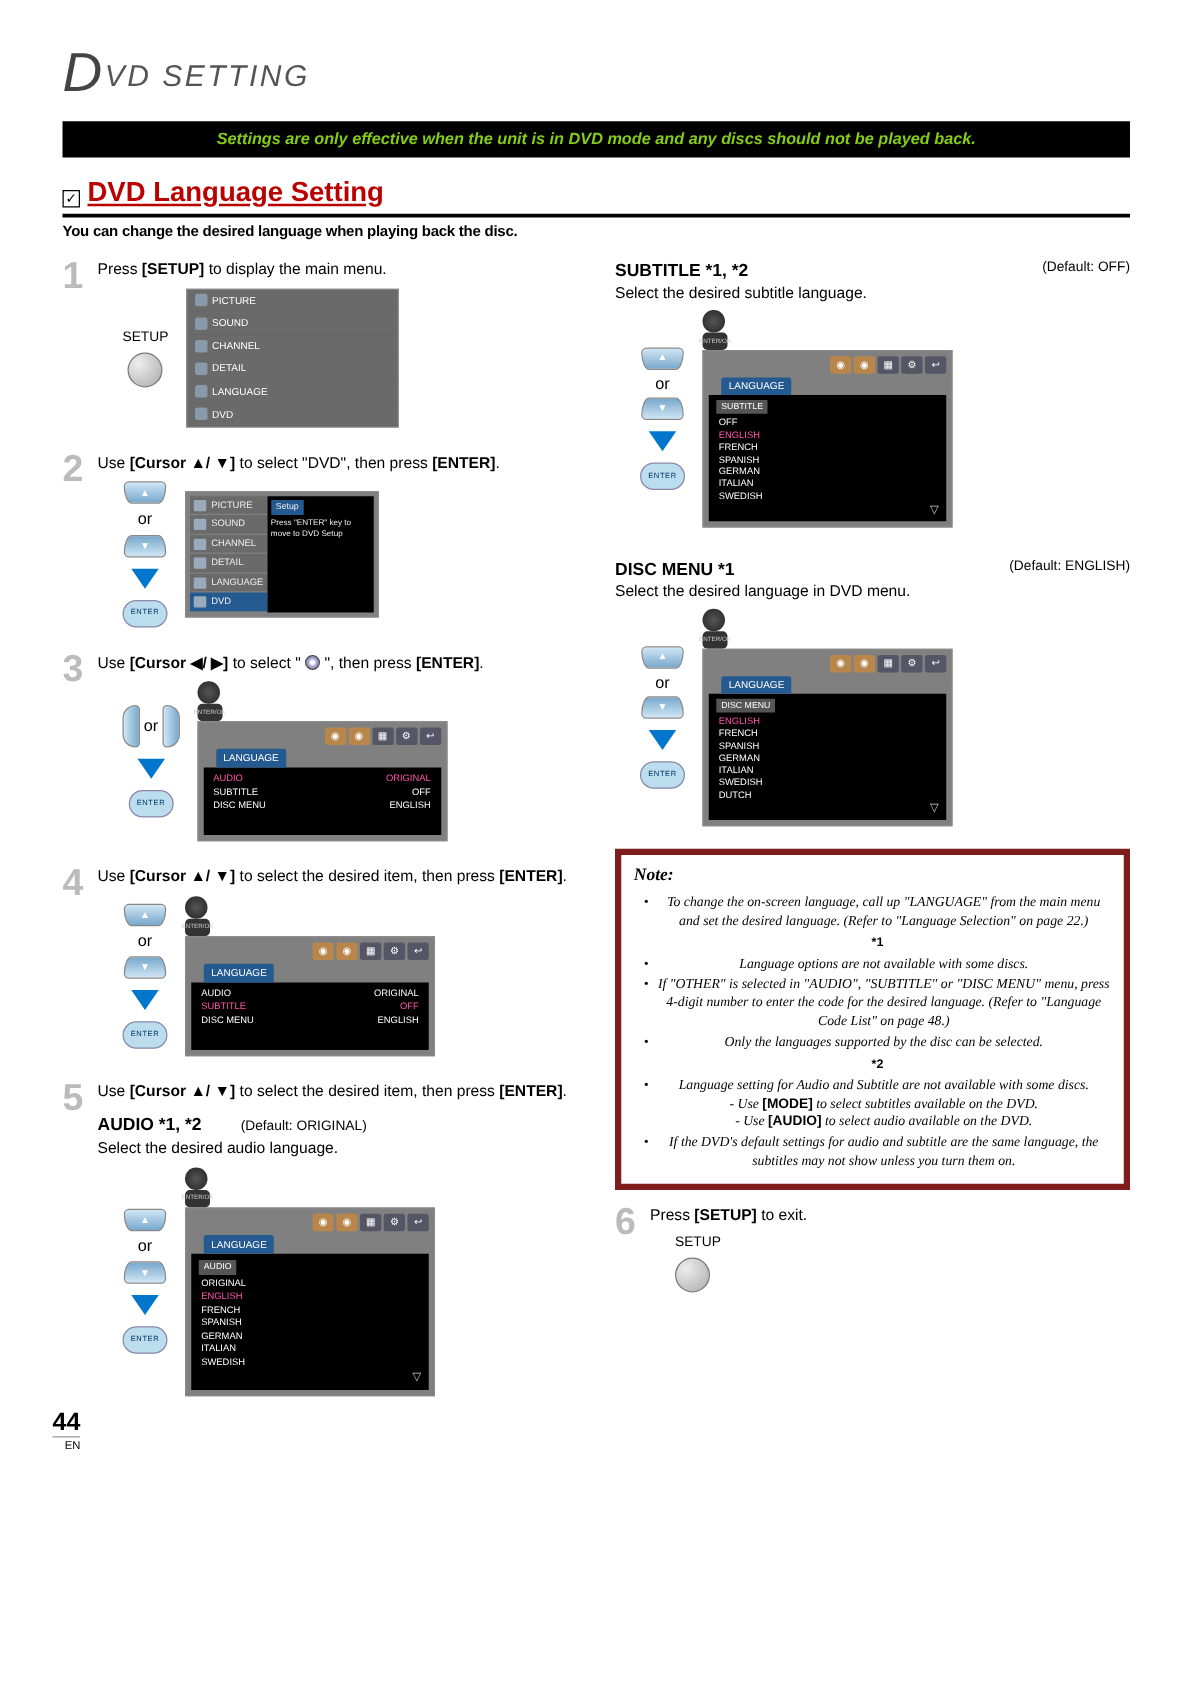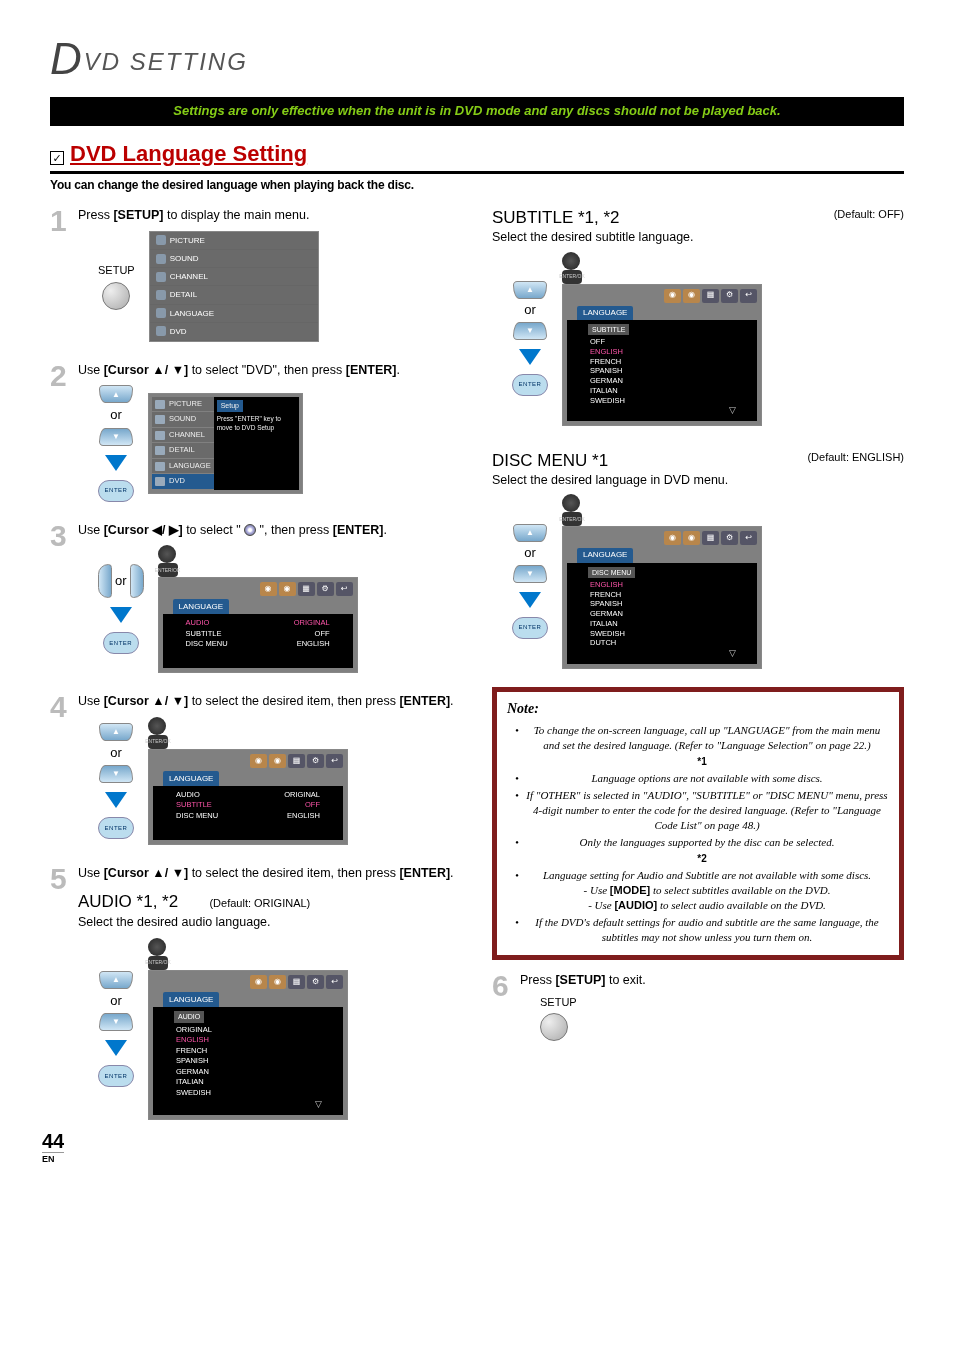--- a/index.html
+++ b/index.html
@@ -27,46 +27,46 @@
   .remote .round-btn { width:28px; height:28px; border-radius:50%; background: radial-gradient(circle at 30% 30%, #eee, #aaa); border:1px solid #777;}
   .lr-arrows { display:flex; align-items:center; gap:3px;}
   .lr-arrows .half { width:14px; height:34px; background:linear-gradient(90deg,#d0e6f5,#78a8cc); border:1px solid #888;}
   .lr-arrows .half.left { border-radius: 17px 6px 6px 17px;}
   .lr-arrows .half.right { border-radius: 6px 17px 17px 6px;}
   .osd { width: 200px; border: 1px solid #888; background: #808080; padding: 4px; font-size: 8px; color:#fff;}
   .osd .icon-row { display:flex; gap:2px; justify-content:flex-end; margin-bottom:3px;}
   .osd .icon-row .ic { width:17px; height:14px; background:#b8864b; border-radius:2px; display:flex;align-items:center;justify-content:center;font-size:8px;}
   .osd .ic.dk { background:#556;}
   .osd .tab { background:#245a8f; padding:2px 6px; display:inline-block; font-size:8px; border-radius:2px 2px 0 0; margin-left:10px;}
-  .osd .panel { background:#000; padding:4px 21px; min-height:54px;}
+  .osd .panel { background:#000; padding:4px 6px; min-height:54px;}
   .osd .panel .sub { background:#555; padding:1px 4px; font-size:7px; display:inline-block; margin-bottom:2px;}
   .osd .panel .row { display:flex; justify-content:space-between; font-size:7.5px; padding:0 2px;}
   .osd .panel .row.hl { color:#f5a; }
   .osd .panel .opt { font-size:7.5px; padding:0 2px;}
   .osd .panel .opt.hl { color:#f5a;}
   .osd .panel .more { text-align:right; font-size:9px; color:#ccc;}
   .osd-wrap { position:relative; display:inline-block;}
   .navkey { width:20px; height:14px; background:#333; border-radius:4px; display:flex;align-items:center;justify-content:center;font-size:5px;color:#ccc;}
   .navkey.round { width:18px;height:18px;border-radius:50%; background:radial-gradient(circle,#555,#222);}
   .menu-list { border:1px solid #888; background:#808080; font-size:8px; width:170px;}
   .menu-list .item { padding:3px 6px; border-bottom:1px solid #666; display:flex; align-items:center; gap:4px; color:#fff; background:#6a6a6a;}
   .menu-list .item .mic { width:10px;height:10px;background:#89a;border-radius:2px;}
-  .sub-head { font-weight:normal; font-size:17px; margin-top:6px;}
+  .sub-head { font-weight:bold; font-size:14px; margin-top:6px;}
   .default { font-weight:normal; font-size:11px;}
   .sub-desc { font-size:12.5px; margin-bottom:6px;}
   .note-box { border:5px solid #7f1d1d; padding:8px 10px; margin-top:18px; font-size:11.5px; line-height:1.35;}
   .note-box h4 { font-style:italic; font-size:14px; margin-bottom:4px; font-family: Georgia, serif; font-weight:bold;}
   .note-box ul { list-style:none; padding-left:8px;}
   .note-box li { position:relative; padding-left:10px; margin-bottom:2px; font-style:italic; font-family: Georgia, serif; font-size:11px;text-align:center;}
   .note-box li::before { content:"•"; position:absolute; left:0;}
   .note-box .ref { font-weight:bold; font-style:normal; font-size:10px; font-family:Arial;}
   .note-box .nob::before{content:none;}
   .note-box .nob{padding-left:0;}
   .page-num { position:absolute; bottom:14px; left:42px; font-size:20px; font-weight:bold;}
-  .page-num .en { font-size:9px; font-weight:bold; display:block; text-align:left; margin-top:-2px; border-top:1px solid #999; padding-top:1px;}
+  .page-num .en { font-size:9px; font-weight:normal; display:block; text-align:right; margin-top:-2px; border-top:1px solid #999; padding-top:1px;}
   .setup-panel { width:155px; border:1px solid #888; background:#808080; padding:3px; font-size:7.5px; color:#eee;}
   .setup-panel .row { display:flex; align-items:center; gap:4px; padding:2px 3px; background:#6a6a6a; margin-bottom:1px;}
   .setup-panel .row.sel { background:#245a8f;}
   .setup-panel .row .ic{ width:10px;height:9px;background:#9ab;border-radius:1px;}
   .setup-panel .side{ display:flex;}
   .setup-panel .side-left{display:flex;flex-direction:column;}
   .setup-panel .side-right{ background:#000; flex:1; padding:3px; font-size:6.5px;}
   .setup-panel .ttl{ background:#245a8f; display:inline-block; padding:1px 4px; font-size:7px; margin-bottom:2px;}
   .disc-ic{display:inline-block;width:12px;height:12px;border-radius:50%;background:radial-gradient(circle,#fff 20%,#aad 45%,#88a 70%);vertical-align:-2px;border:1px solid #444;}
 </style>

